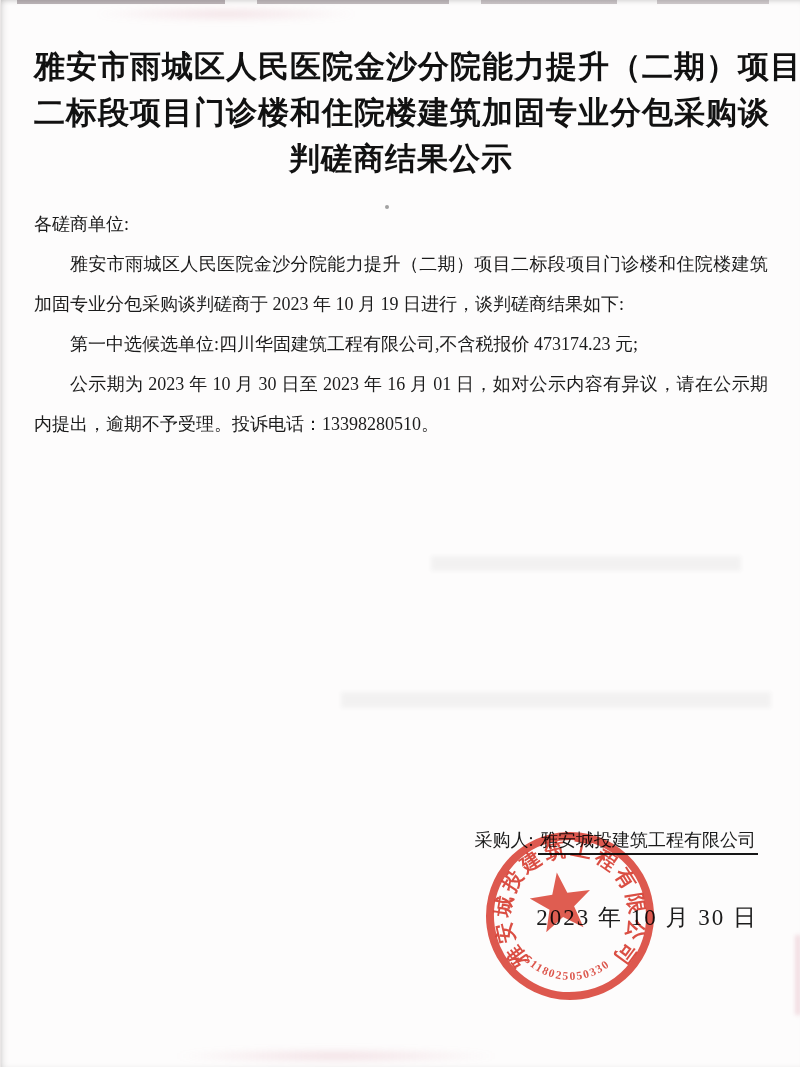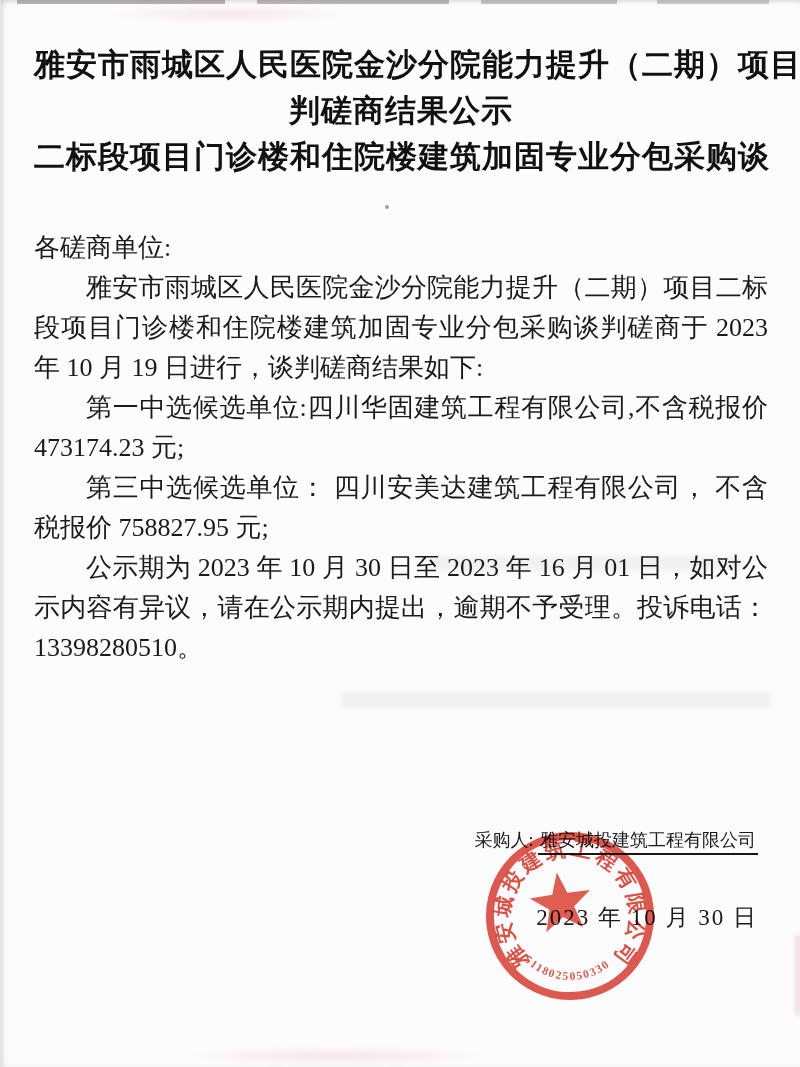--- a/index.html
+++ b/index.html
@@ -31,34 +31,34 @@
   .smudge.pink-bottom{top:1048px;left:170px;width:330px;height:16px;filter:blur(3px);
     background:radial-gradient(ellipse at center, rgba(205,125,145,.22), transparent 70%);}
   .smudge.pink-right{top:935px;right:0;width:6px;height:80px;filter:blur(2px);
     background:rgba(210,130,150,.25);}
   .speck{position:absolute;top:205px;left:384px;width:4px;height:4px;border-radius:50%;
     background:#7a7a7a;opacity:.7;}
 
   
   .title{
     margin:44px 33px 0 33px;
-    font-family:Liberation Mono, monospace;
+    font-family:Liberation Sans, sans-serif;
     font-weight:bold;
     font-size:31px;
     line-height:46px;
     letter-spacing:1px;
     text-align:center;
     color:#111;
   }
   .title .t-line{white-space:nowrap;}
 
   
   .body-text{
-    margin:46px 33px 0 33px;
-    font-size:26px;
+    margin:22px 33px 0 33px;
+    font-size:18px;
     line-height:40px;
     text-align:justify;
     text-justify:inter-character;
   }
   .body-text p{margin:0;}
   .body-text p.indent{text-indent:2em;}
 
   
   .sig-purchaser{
     position:absolute;top:828px;right:43px;
@@ -88,29 +88,28 @@
   <div class="scan-top-line"></div>
   <div class="smudge pink-top"></div>
   <div class="smudge ghost-a"></div>
   <div class="smudge ghost-b"></div>
   <div class="smudge pink-bottom"></div>
   <div class="smudge pink-right"></div>
   <div class="speck"></div>
 
   <div class="title">
     <div class="t-line">雅安市雨城区人民医院金沙分院能力提升（二期）项目</div>
+    <div class="t-line">二标段项目门诊楼和住院楼建筑加固专业分包采购谈</div>
     <div class="t-line">判磋商结果公示</div>
-    <div class="t-line">二标段项目门诊楼和住院楼建筑加固专业分包采购谈</div>
   </div>
 
   <div class="body-text">
     <p>各磋商单位:</p>
     <p class="indent">雅安市雨城区人民医院金沙分院能力提升（二期）项目二标段项目门诊楼和住院楼建筑加固专业分包采购谈判磋商于 2023 年 10 月 19 日进行，谈判磋商结果如下:</p>
     <p class="indent">第一中选候选单位:四川华固建筑工程有限公司,不含税报价 473174.23 元;</p>
-    <p class="indent">第三中选候选单位： 四川安美达建筑工程有限公司， 不含税报价 758827.95 元;</p>
     <p class="indent">公示期为 2023 年 10 月 30 日至 2023 年 16 月 01 日，如对公示内容有异议，请在公示期内提出，逾期不予受理。投诉电话：13398280510。</p>
   </div>
 
   <div class="sig-purchaser">
     <span>采购人: </span><span class="uline">雅安城投建筑工程有限公司</span>
   </div>
   <div class="sig-date">2023 年 10 月 30 日</div>
 
   <svg class="seal" viewBox="466 813 206 206" aria-hidden="true">
     <g transform="rotate(-8 569 916)">

